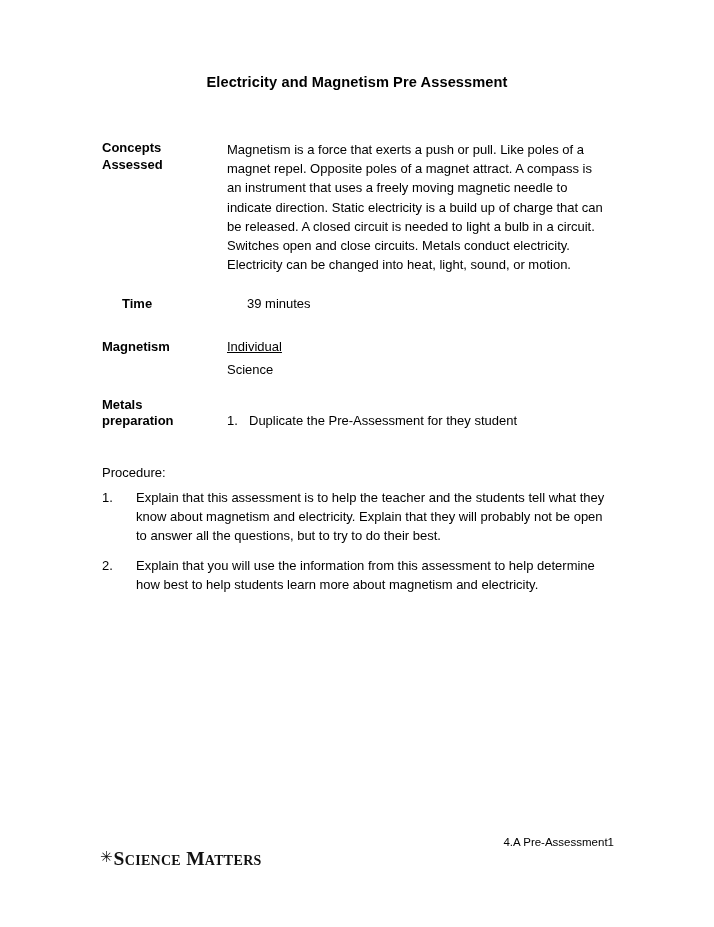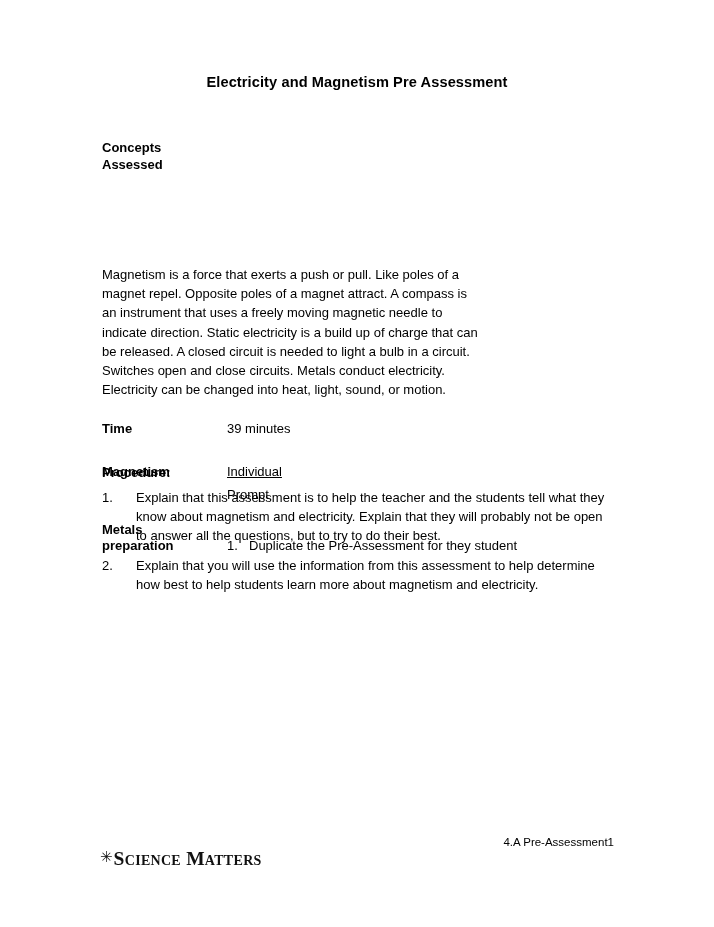--- a/index.html
+++ b/index.html
@@ -57,22 +57,22 @@
   }
   .info-content {
     flex: 1 1 auto;
     font-size: 13px;
     line-height: 19.2px;
   }
   .info-content.tight {
     line-height: 16.5px;
   }
 
-  .row-concepts { margin-bottom: 0; flex-direction: column; }
-  .row-time { margin-top: 22px; }
+  .row-concepts { margin-bottom: 0; }
+  .row-time { margin-top: 22px; margin-left: 20px; }
   .row-materials { margin-top: 26px; }
   .row-advance { margin-top: 18px; }
 
   .concepts-para {
     width: 382px;
   }
   .underline-item {
     text-decoration: underline;
     display: block;
   }
@@ -90,21 +90,21 @@
     width: 22px;
     flex: 0 0 22px;
   }
 
   
   .procedure-heading {
     position: absolute;
     left: 102px;
     top: 465px;
     font-size: 13px;
-    font-weight: bold;
+    font-weight: normal;
   }
   .procedure-list {
     position: absolute;
     left: 102px;
     top: 488px;
     width: 510px;
   }
   .proc-item {
     display: flex;
     align-items: flex-start;
@@ -184,21 +184,21 @@
 
     <div class="info-row row-time">
       <div class="info-label">Time</div>
       <div class="info-content tight">39 minutes</div>
     </div>
 
     <div class="info-row row-materials">
       <div class="info-label">Magnetism</div>
       <div class="info-content tight">
         <span class="underline-item">Individual</span>
-        <span class="plain-item">Prompt</span>
+        <span class="plain-item">Science</span>
       </div>
     </div>
 
     <div class="info-row row-advance">
       <div class="info-label">
         <div>Metals</div>
         <div>preparation</div>
       </div>
       <div class="info-content tight">
         <div class="adv-item">

